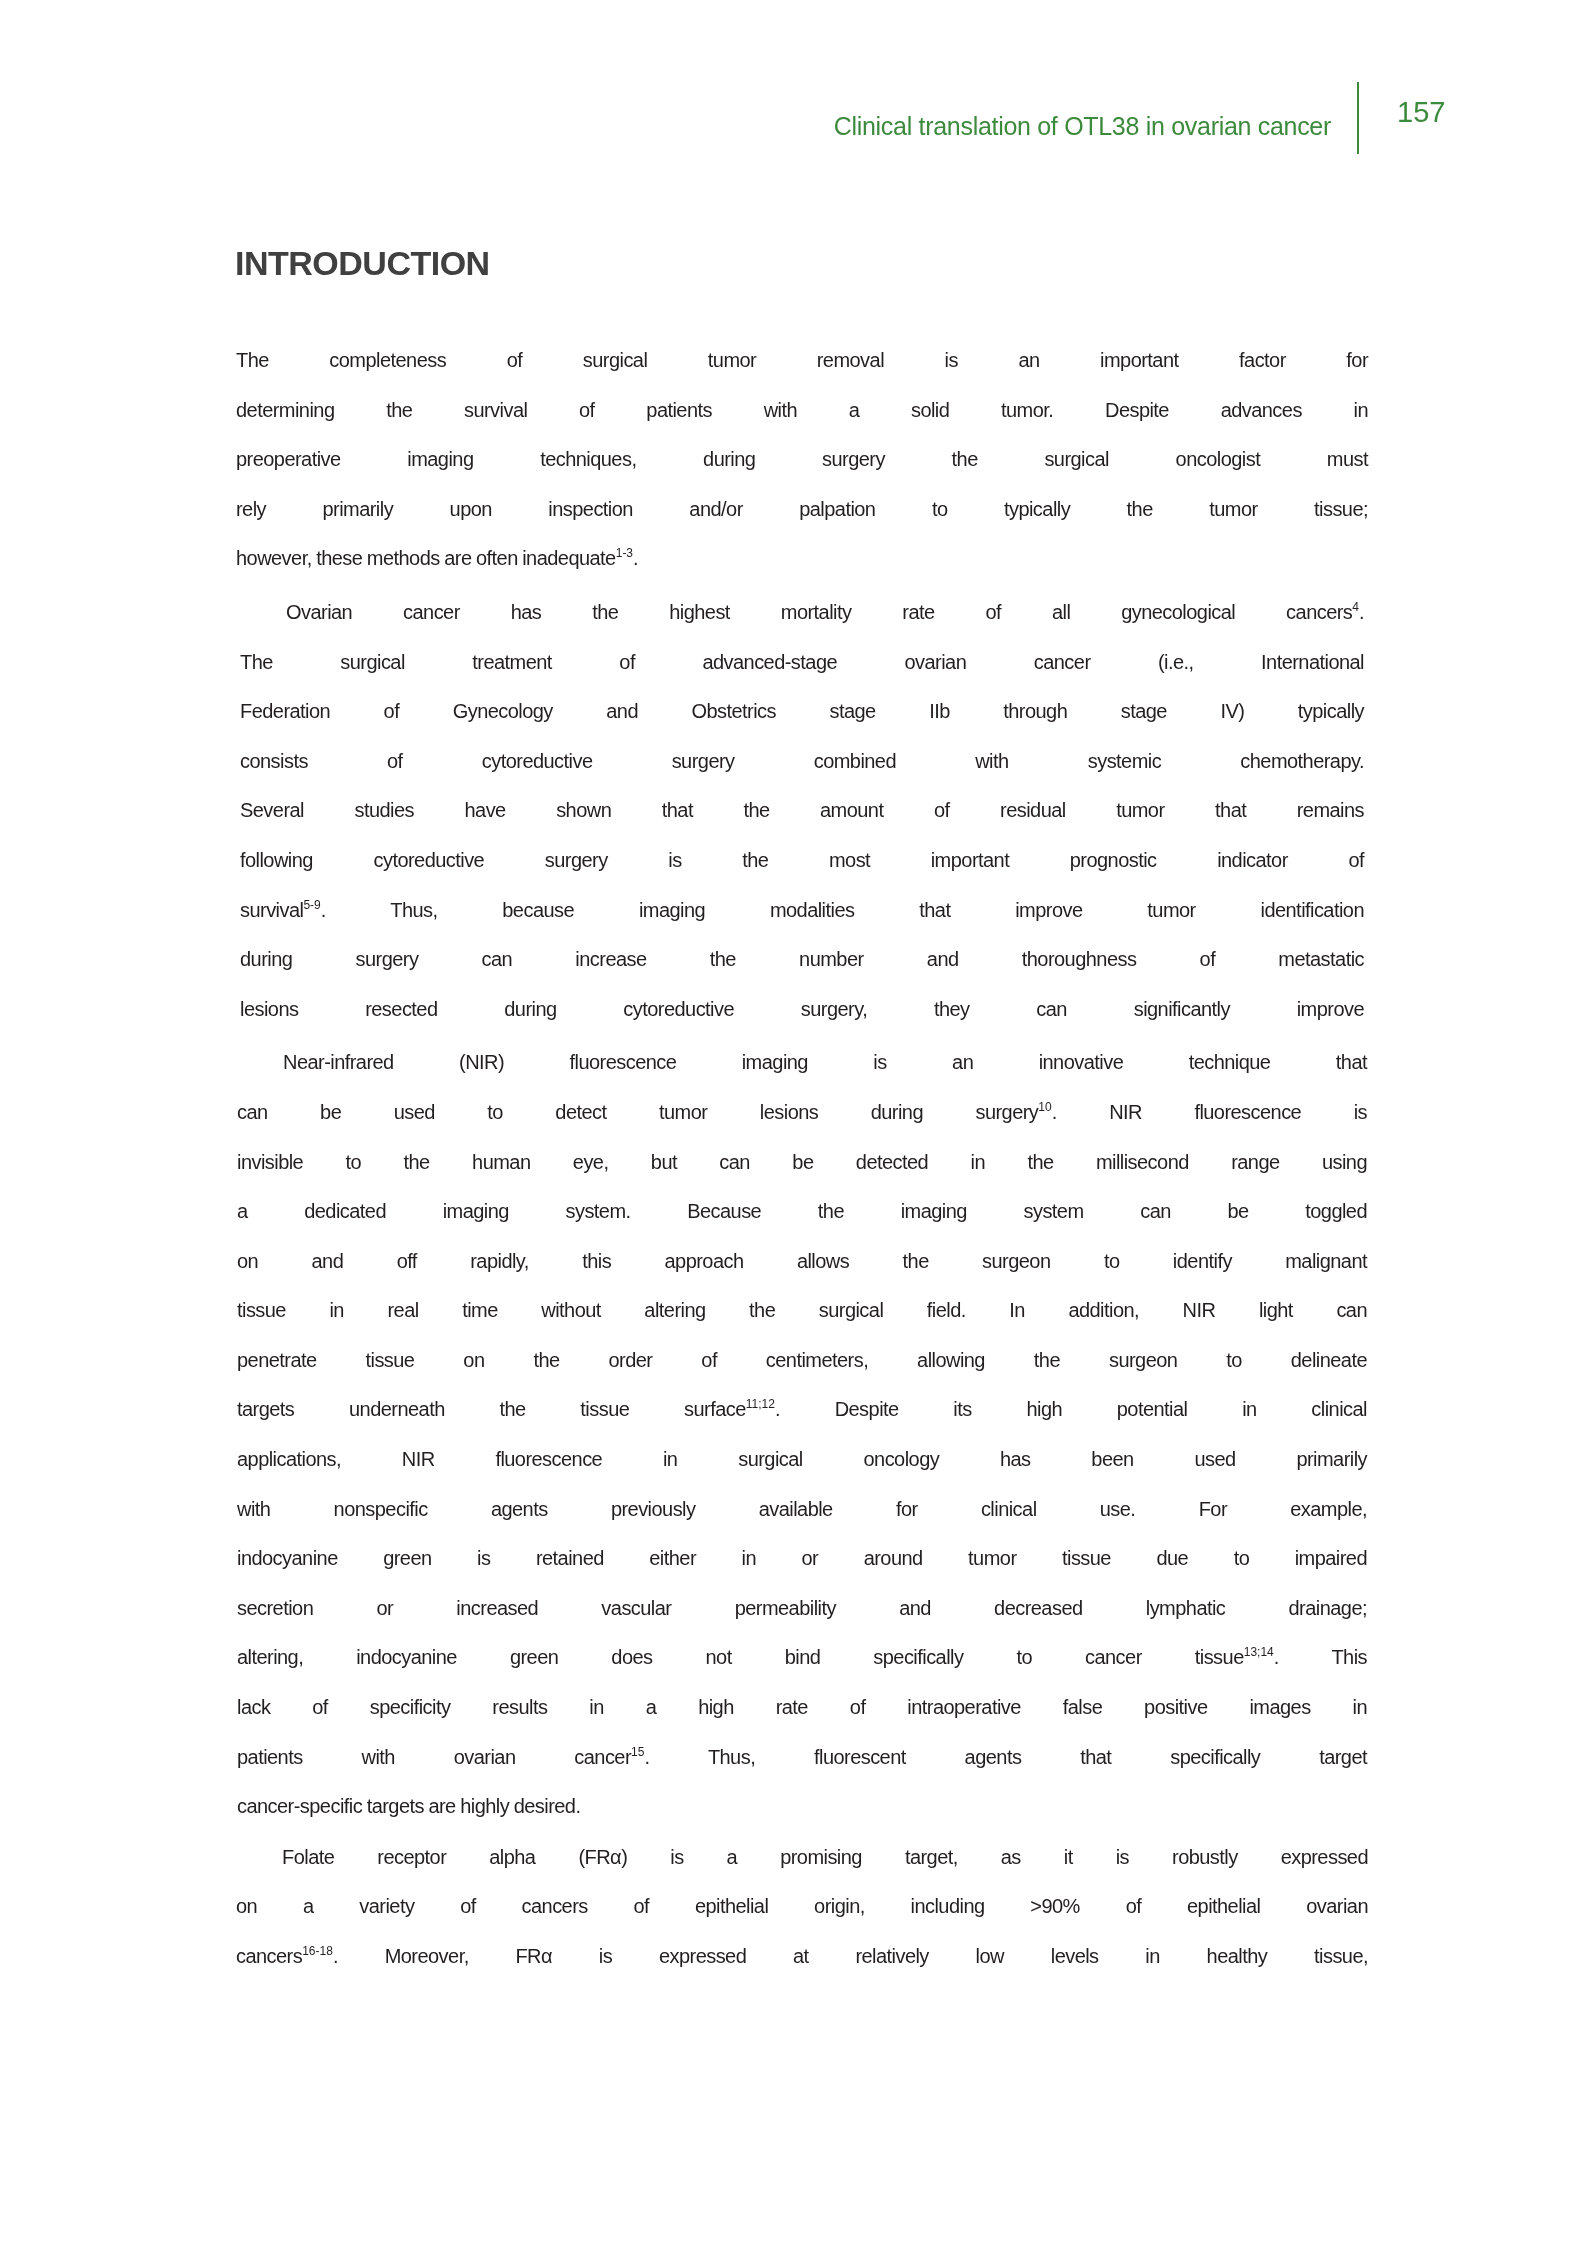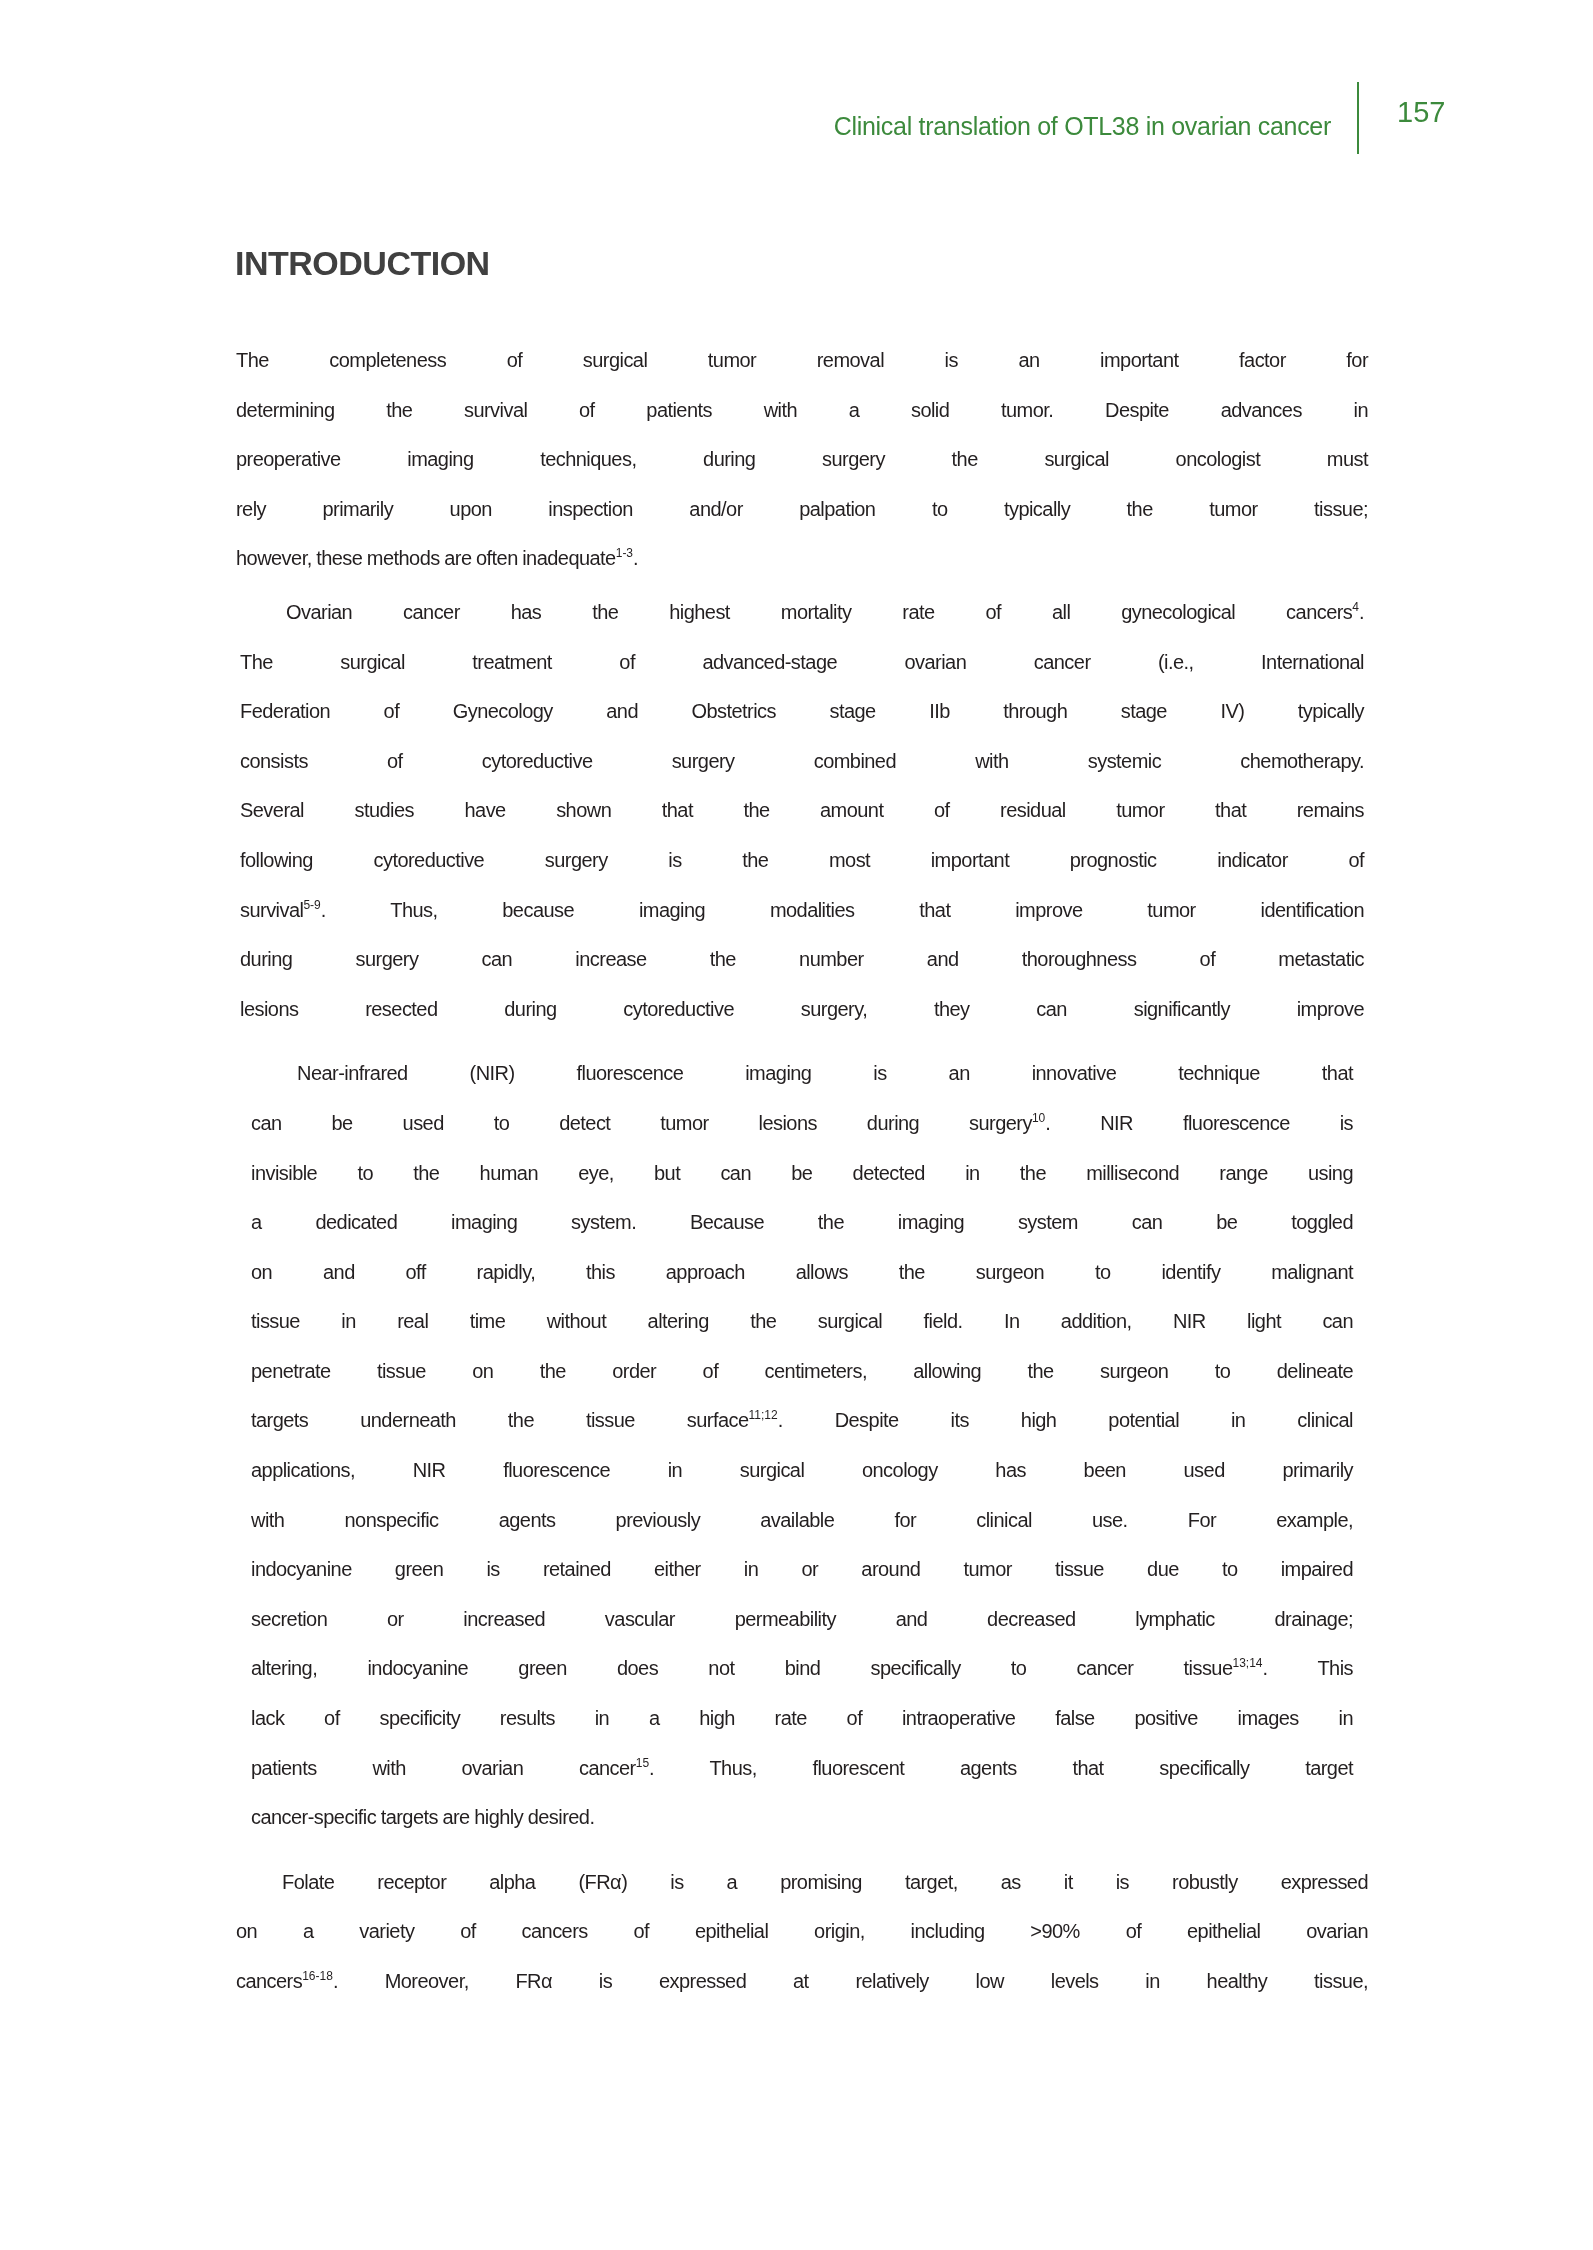--- a/index.html
+++ b/index.html
@@ -113,21 +113,21 @@
     <span class="line"><span>The surgical treatment of advanced-stage ovarian cancer (i.e., International</span></span>
     <span class="line"><span>Federation of Gynecology and Obstetrics stage IIb through stage IV) typically</span></span>
     <span class="line"><span>consists of cytoreductive surgery combined with systemic chemotherapy.</span></span>
     <span class="line"><span>Several studies have shown that the amount of residual tumor that remains</span></span>
     <span class="line"><span>following cytoreductive surgery is the most important prognostic indicator of</span></span>
     <span class="line"><span>survival</span><sup>5-9</sup><span>. Thus, because imaging modalities that improve tumor identification</span></span>
     <span class="line"><span>during surgery can increase the number and thoroughness of metastatic</span></span>
     <span class="line"><span>lesions resected during cytoreductive surgery, they can significantly improve</span></span>
   </p>
 
-  <p style="margin:15px">
+  <p style="margin:1px">
     <span class="line indent"><span>Near-infrared (NIR) fluorescence imaging is an innovative technique that</span></span>
     <span class="line"><span>can be used to detect tumor lesions during surgery</span><sup>10</sup><span>. NIR fluorescence is</span></span>
     <span class="line"><span>invisible to the human eye, but can be detected in the millisecond range using</span></span>
     <span class="line"><span>a dedicated imaging system. Because the imaging system can be toggled</span></span>
     <span class="line"><span>on and off rapidly, this approach allows the surgeon to identify malignant</span></span>
     <span class="line"><span>tissue in real time without altering the surgical field. In addition, NIR light can</span></span>
     <span class="line"><span>penetrate tissue on the order of centimeters, allowing the surgeon to delineate</span></span>
     <span class="line"><span>targets underneath the tissue surface</span><sup>11;12</sup><span>. Despite its high potential in clinical</span></span>
     <span class="line"><span>applications, NIR fluorescence in surgical oncology has been used primarily</span></span>
     <span class="line"><span>with nonspecific agents previously available for clinical use. For example,</span></span>

